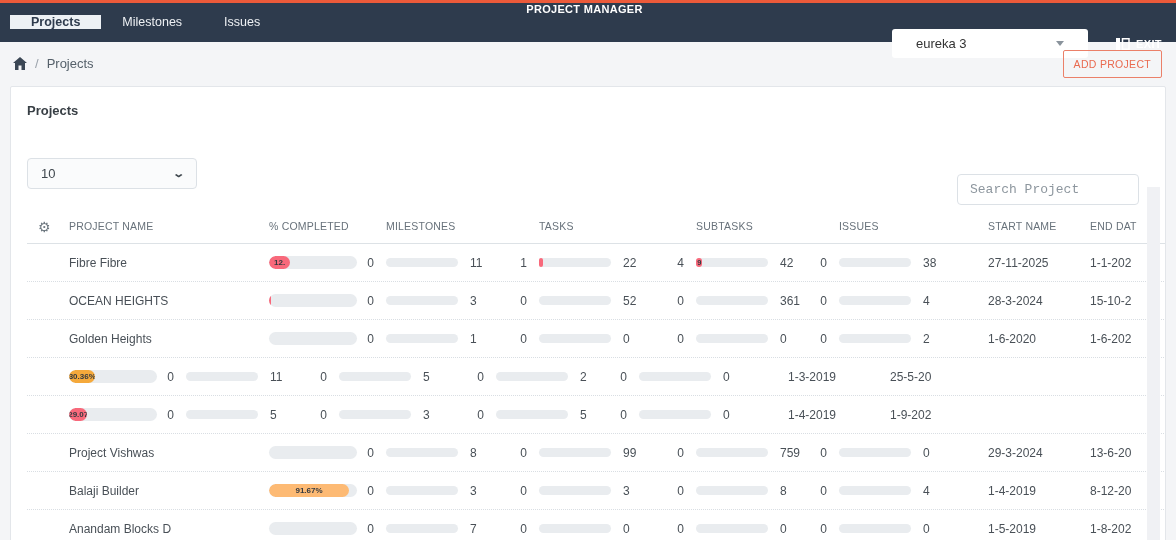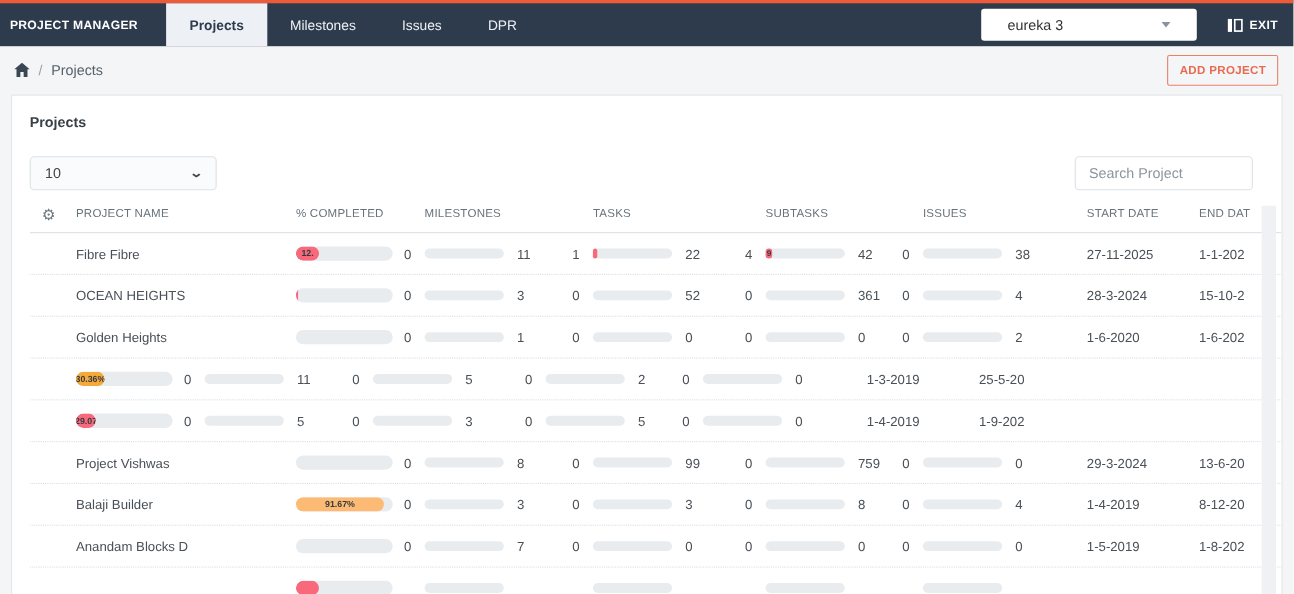--- a/index.html
+++ b/index.html
@@ -1,58 +1,58 @@
 <!DOCTYPE html>
 <html><head>
 <meta charset="utf-8">
 <style>
   * { margin:0; padding:0; box-sizing:border-box; }
   html,body { width:1176px; height:540px; overflow:hidden; background:#f4f5f7;
     font-family:"Liberation Sans", sans-serif; }
 
   
   .navbar { height:42px; background:#2e3b4d; border-top:3px solid #ec5a3a;
-    display:flex; align-items:stretch; color:#fff; }
+    display:flex; align-items:stretch; color:#fff;flex-direction:column; }
   .brand { align-self:center; padding:0 16px 0 9px; font-size:11px; font-weight:bold;
     letter-spacing:.3px; white-space:nowrap; }
   .tabs { display:flex; margin-left:10px; }
   .tab { display:flex; align-items:center; padding:0 21px; font-size:12.5px;
     color:#eef1f4; cursor:pointer; }
   .tab.active { background:#edf1f5; color:#2e3b4d; font-weight:bold; }
   .nav-right { margin-left:auto; display:flex; align-items:center; gap:28px; padding-right:14px; }
   .proj-select { width:196px; height:29px; background:#fff; border-radius:3px;
     display:flex; align-items:center; justify-content:space-between; padding:0 24px;
     color:#333; font-size:13px; cursor:pointer; }
   .caret-down { width:0; height:0; border-left:4px solid transparent;
     border-right:4px solid transparent; border-top:5px solid #8a939c; }
   .exit-btn { display:flex; align-items:center; gap:6px; font-size:11px;
     font-weight:bold; letter-spacing:.4px; cursor:pointer; }
 
   
   .crumb-bar { height:43px; display:flex; align-items:center; padding:0 13px; }
   .crumb-sep { color:#9aa2aa; margin:0 8px; font-size:13px; }
   .crumb-current { color:#55606a; font-size:13px; }
   .add-project { margin-left:auto; margin-right:1px; border:1px solid #eb8069;
-    color:#e96a50; background:transparent; font-size:10.5px; font-weight:bold;
+    color:#e96a50; background:transparent; font-size:10.5px; font-weight:normal;
     letter-spacing:.3px; padding:7px 10px; border-radius:2px; cursor:pointer;
     font-family:"Liberation Sans", sans-serif; }
 
   
   .card { margin:1px 10px 0 10px; background:#fff; border:1px solid #e3e6ea;
     border-radius:2px; height:600px; padding:16px 0 0 16px; position:relative; overflow:hidden; }
   .card-title { font-size:13px; font-weight:bold; color:#383f45; }
   .controls { margin-top:24px; display:flex; justify-content:space-between;
     align-items:center; padding-right:26px; }
   .page-size { width:170px; height:31px; border:1px solid #dce1e6; border-radius:4px;
     background:#fafbfc; display:flex; align-items:center; justify-content:space-between;
     padding:0 13px; font-size:13px; color:#3f474e; cursor:pointer; }
   .chev { font-size:11px; color:#3f474e; font-weight:bold; transform:scaleX(1.4); }
-  .search-input { width:162px; height:31px; border:1px solid #dce1e6; border-radius:4px;
+  .search-input { width:182px; height:31px; border:1px solid #dce1e6; border-radius:4px;
     font-size:13px; padding:0 12px; color:#495057; outline:none;
-    font-family:Liberation Sans, sans-serif; background:#fff; }
+    font-family:Liberation Mono, monospace; background:#fff;margin-top:32px; }
   .search-input::placeholder { color:#8d969e; }
 
   
   .table-wrap { margin-top:15px; overflow:hidden; }
   .trow { display:flex; align-items:center; min-width:1143px; }
   .thead { height:24px; align-items:flex-start; border-bottom:1px solid #dde2e6;
     font-size:10.5px; color:#68727b; letter-spacing:.2px; }
   .tbody-row { height:38px; border-bottom:1px dotted #d9dee3; font-size:12px;
     color:#495057; cursor:pointer; }
   .c-gear  { width:42px; padding-left:11px; }
@@ -83,21 +83,20 @@
 </style>
 </head>
 <body>
 
 <div class="navbar">
   <div class="brand">PROJECT MANAGER</div>
   <div class="tabs">
     <div class="tab active">Projects</div>
     <div class="tab">Milestones</div>
     <div class="tab">Issues</div>
-    <div class="tab">DPR</div>
   </div>
   <div class="nav-right">
     <div class="proj-select">
       <span>eureka 3</span>
       <span class="caret-down"></span>
     </div>
     <div class="exit-btn">
       <svg width="14" height="12" viewBox="0 0 14 12">
         <rect x="0" y="0" width="4" height="12" fill="#ffffff"></rect>
         <rect x="6.5" y="0.75" width="6.5" height="10.5" fill="none" stroke="#ffffff" stroke-width="1.5"></rect>
@@ -131,21 +130,21 @@
     <div class="trow thead">
       <div class="c-gear">
         <span class="gear-ic">⚙</span>
       </div>
       <div class="c-name">PROJECT NAME</div>
       <div class="c-pct">% COMPLETED</div>
       <div class="c-mile pad-metric">MILESTONES</div>
       <div class="c-task pad-metric">TASKS</div>
       <div class="c-sub pad-metric">SUBTASKS</div>
       <div class="c-iss pad-metric">ISSUES</div>
-      <div class="c-start">START DATE</div>
+      <div class="c-start">START NAME</div>
       <div class="c-end">END DAT</div>
     </div>
     <div id="tbody">
   <div class="trow tbody-row">
     <div class="c-gear"></div>
     <div class="c-name">Fibre Fibre</div>
     <div class="c-pct">
       <div class="pct-bar">
         <div class="pct-fill" style="width: 24%; background: rgb(248, 105, 123);">12.</div>
       </div>

